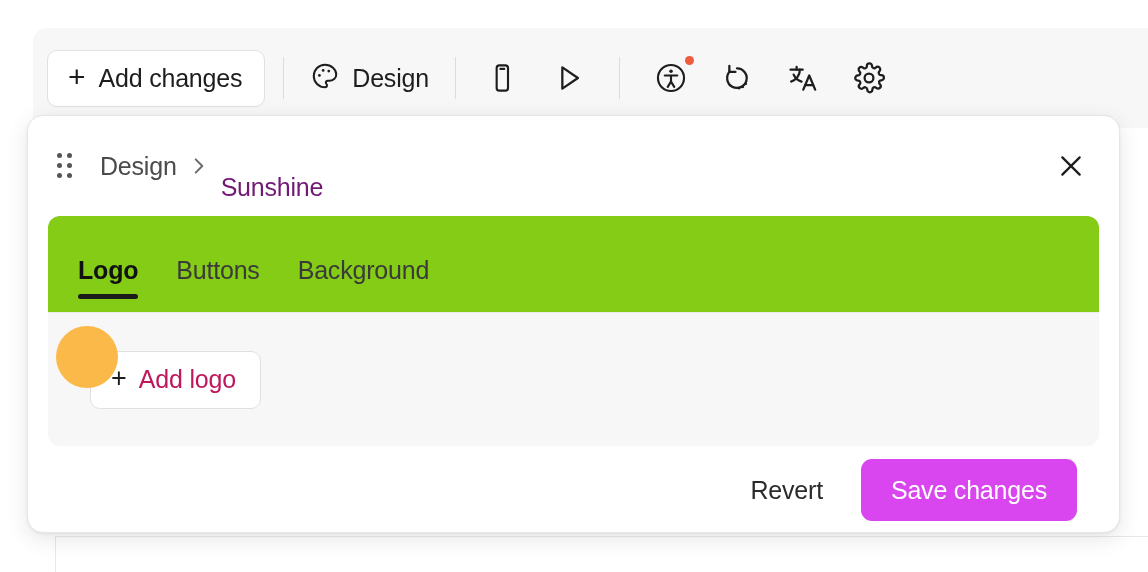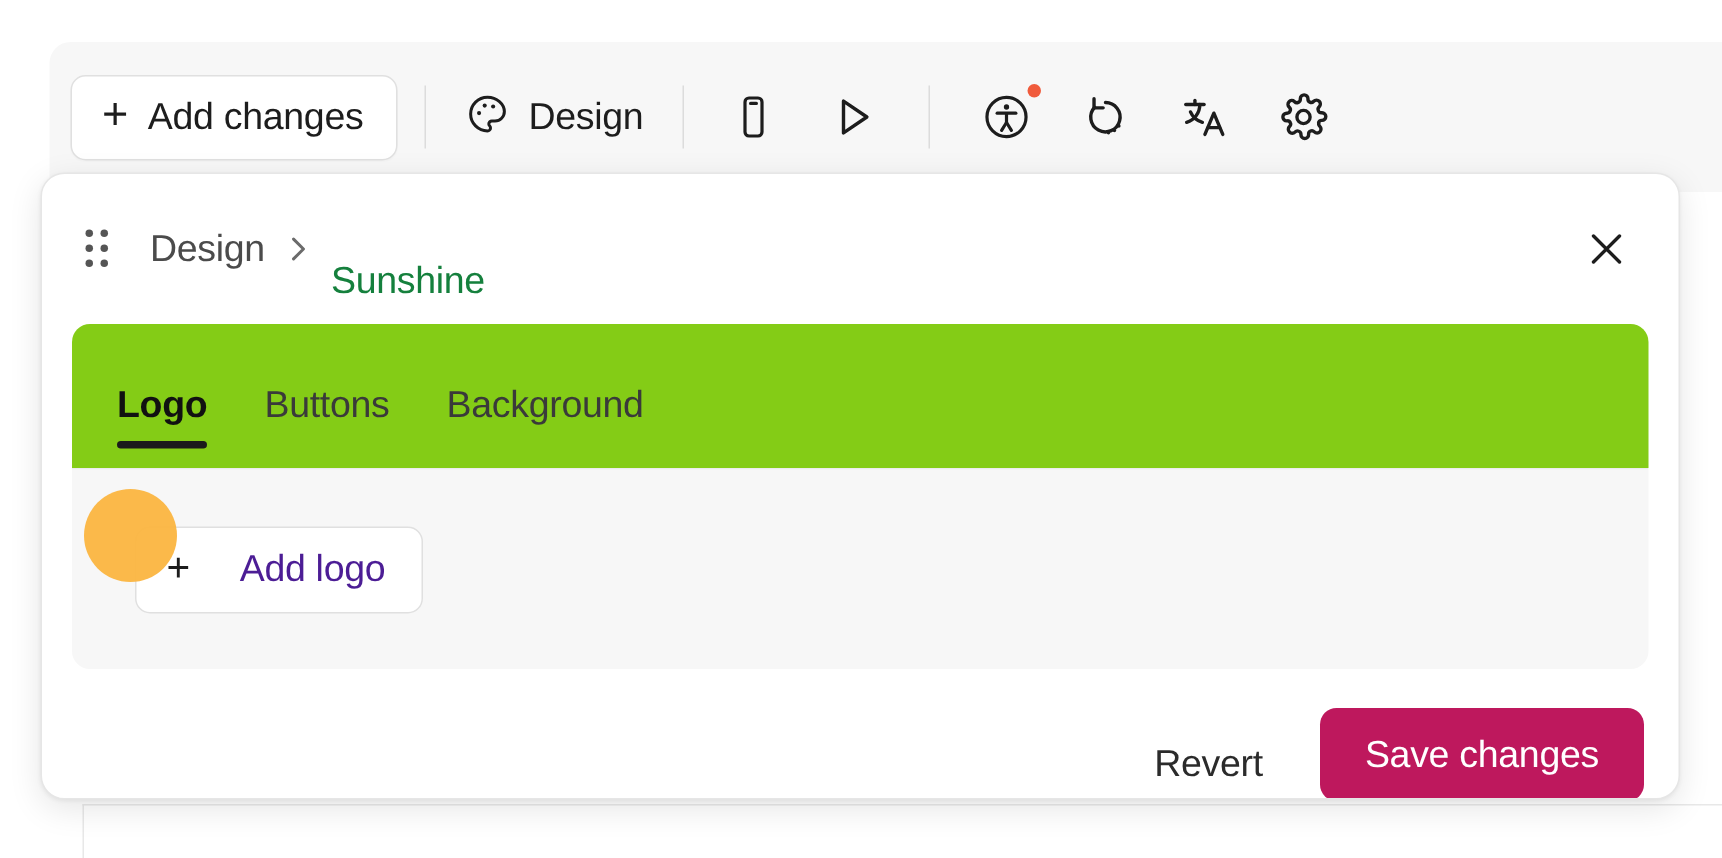--- a/index.html
+++ b/index.html
@@ -150,21 +150,21 @@
     align-items: center;
     gap: 14px;
   }
   .breadcrumb .crumb {
     font-size: 25px;
     color: #4b4b4b;
     letter-spacing: -0.2px;
     cursor: pointer;
   }
   .breadcrumb .crumb.current {
-    color: #15803d;
+    color: #701a75;
     margin-top: 43px;
   }
   .breadcrumb .sep {
     color: #6b6b6b;
     font-size: 19px;
     display: flex;
     align-items: center;
   }
 
   .close-btn {
@@ -235,48 +235,47 @@
     cursor: pointer;
   }
   .add-logo-btn .plus {
     font-size: 27px;
     line-height: 1;
     color: #1d1d1d;
     margin-top: -3px;
   }
   .add-logo-btn .label {
     font-size: 25px;
-    color: #4c1d95;
-    letter-spacing: -0.2px;
-    margin-left: 21px;
+    color: #be185d;
+    letter-spacing: -0.2px;
   }
 
   .panel-footer {
     display: flex;
-    align-items: flex-end;
+    align-items: center;
     justify-content: flex-end;
     gap: 26px;
-    padding: 0 23px;
+    padding: 0 42px;
     height: 88px;
   }
   .revert-btn {
     font-size: 25px;
     color: #2b2b2b;
     letter-spacing: -0.2px;
     cursor: pointer;
     padding: 10px 12px;
     border-radius: 8px;
     background: none;
     border: none;
     font-family: inherit;
   }
   .save-btn {
     font-size: 25px;
     color: #ffffff;
-    background: #be185d;
+    background: #d946ef;
     border: none;
     border-radius: 11px;
     height: 62px;
     padding: 0 30px;
     cursor: pointer;
     letter-spacing: -0.2px;
     font-family: inherit;
   }
 
   

